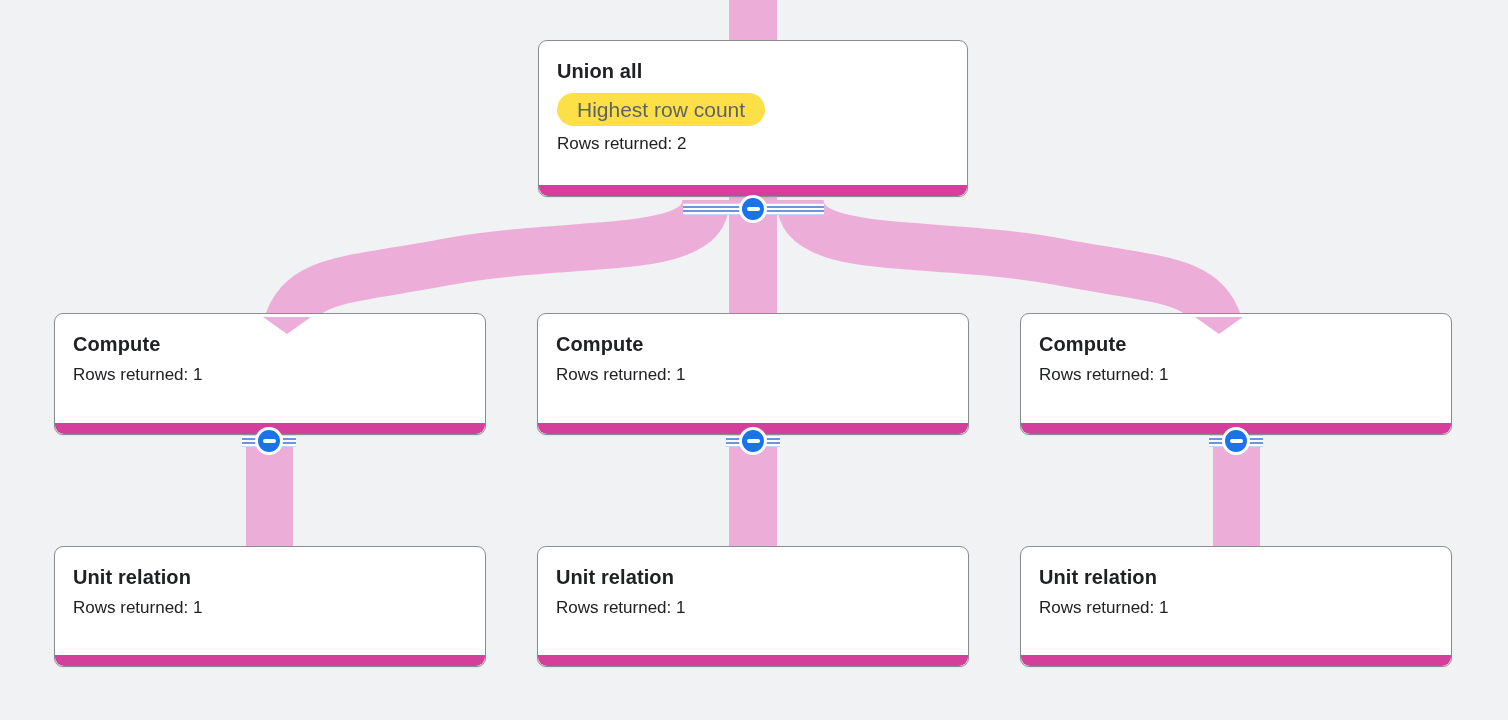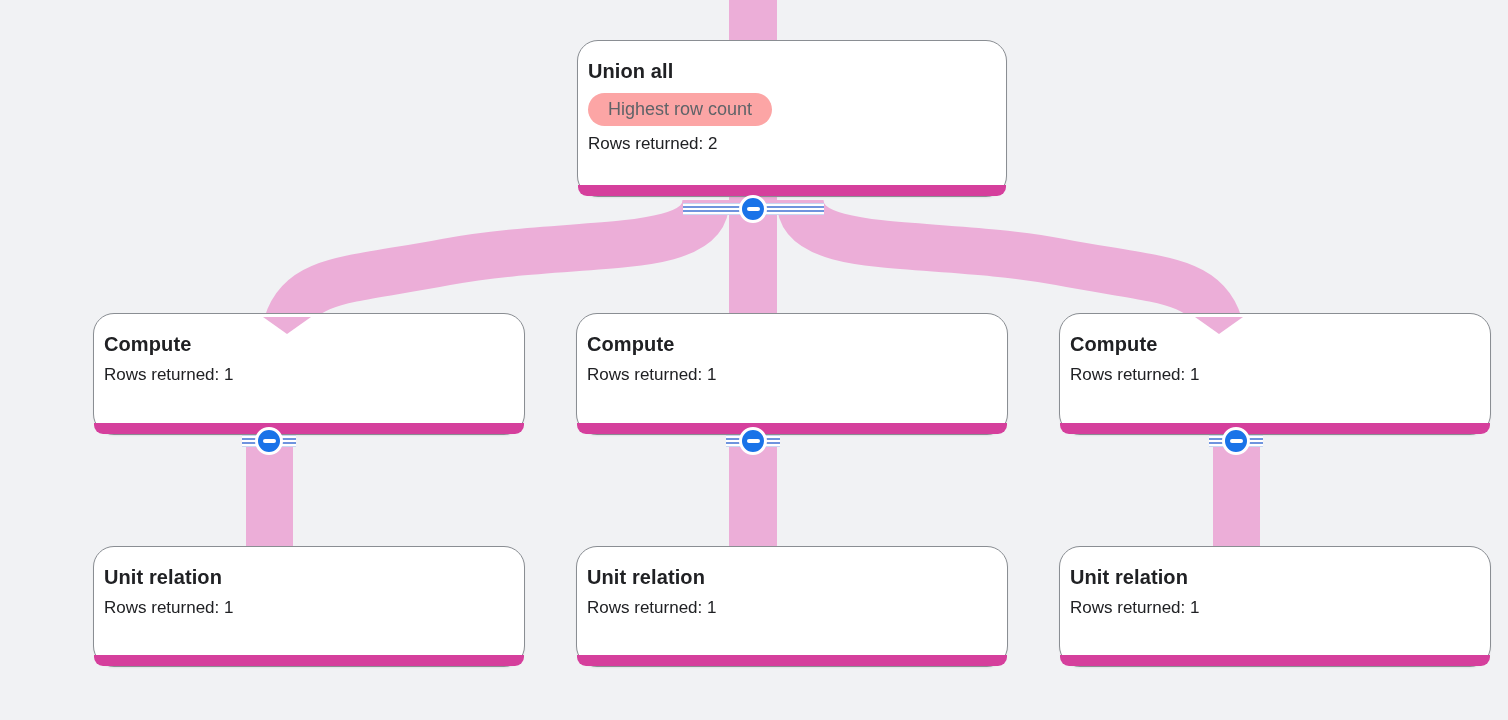--- a/index.html
+++ b/index.html
@@ -21,40 +21,39 @@
     pointer-events: none;
   }
   .edges { z-index: 0; }
   .arrows { z-index: 2; }
 
   .node {
     position: absolute;
     box-sizing: border-box;
     background: #ffffff;
     border: 1px solid #8a8e93;
-    border-radius: 21px;
+    border-radius: 9px;
     box-shadow: 0 1px 2px rgba(0,0,0,0.06);
     z-index: 1;
-    padding: 17px 18px 0 10px;
+    padding: 17px 18px 0 18px;
     cursor: pointer;
-    margin-left: 39px;
   }
   .node .title {
     font-size: 20px;
     font-weight: bold;
     color: #202124;
     line-height: 26px;
     letter-spacing: 0.1px;
   }
   .node .badge {
     display: inline-block;
     margin-top: 9px;
-    background: #fca5a5;
+    background: #fde047;
     color: #5f6368;
-    font-size: 18px;
+    font-size: 21px;
     line-height: 33px;
     padding: 0 20px;
     border-radius: 17px;
   }
   .node .rows {
     margin-top: 7px;
     font-size: 17px;
     color: #202124;
     line-height: 22px;
   }

